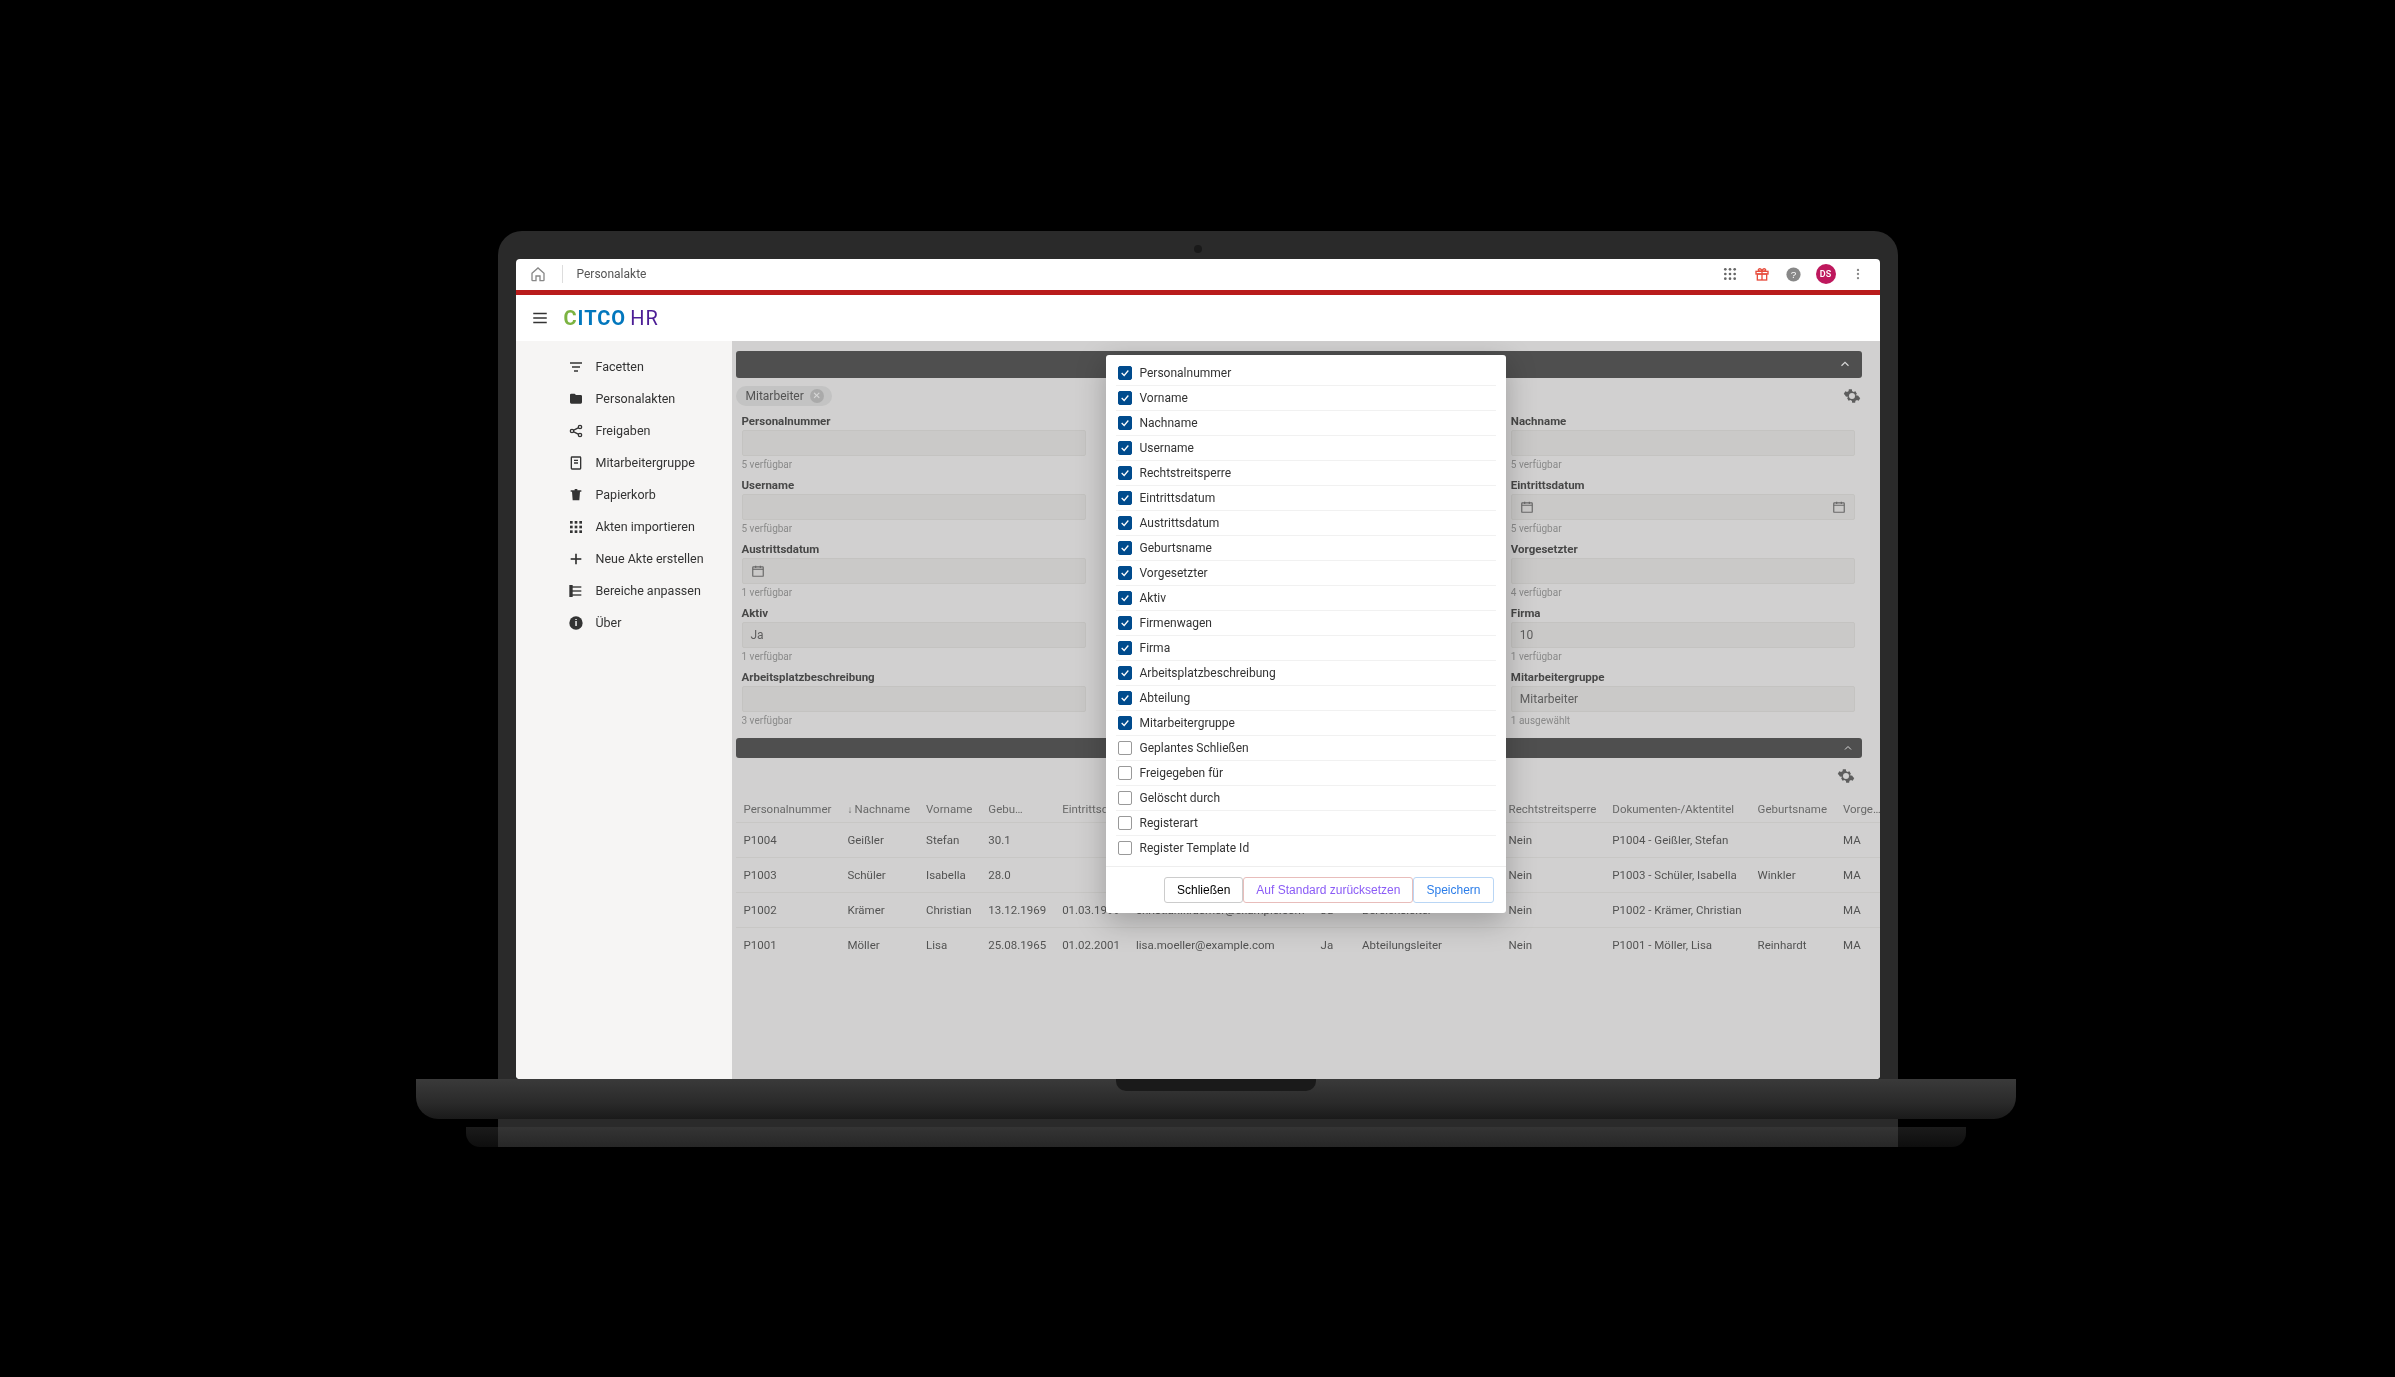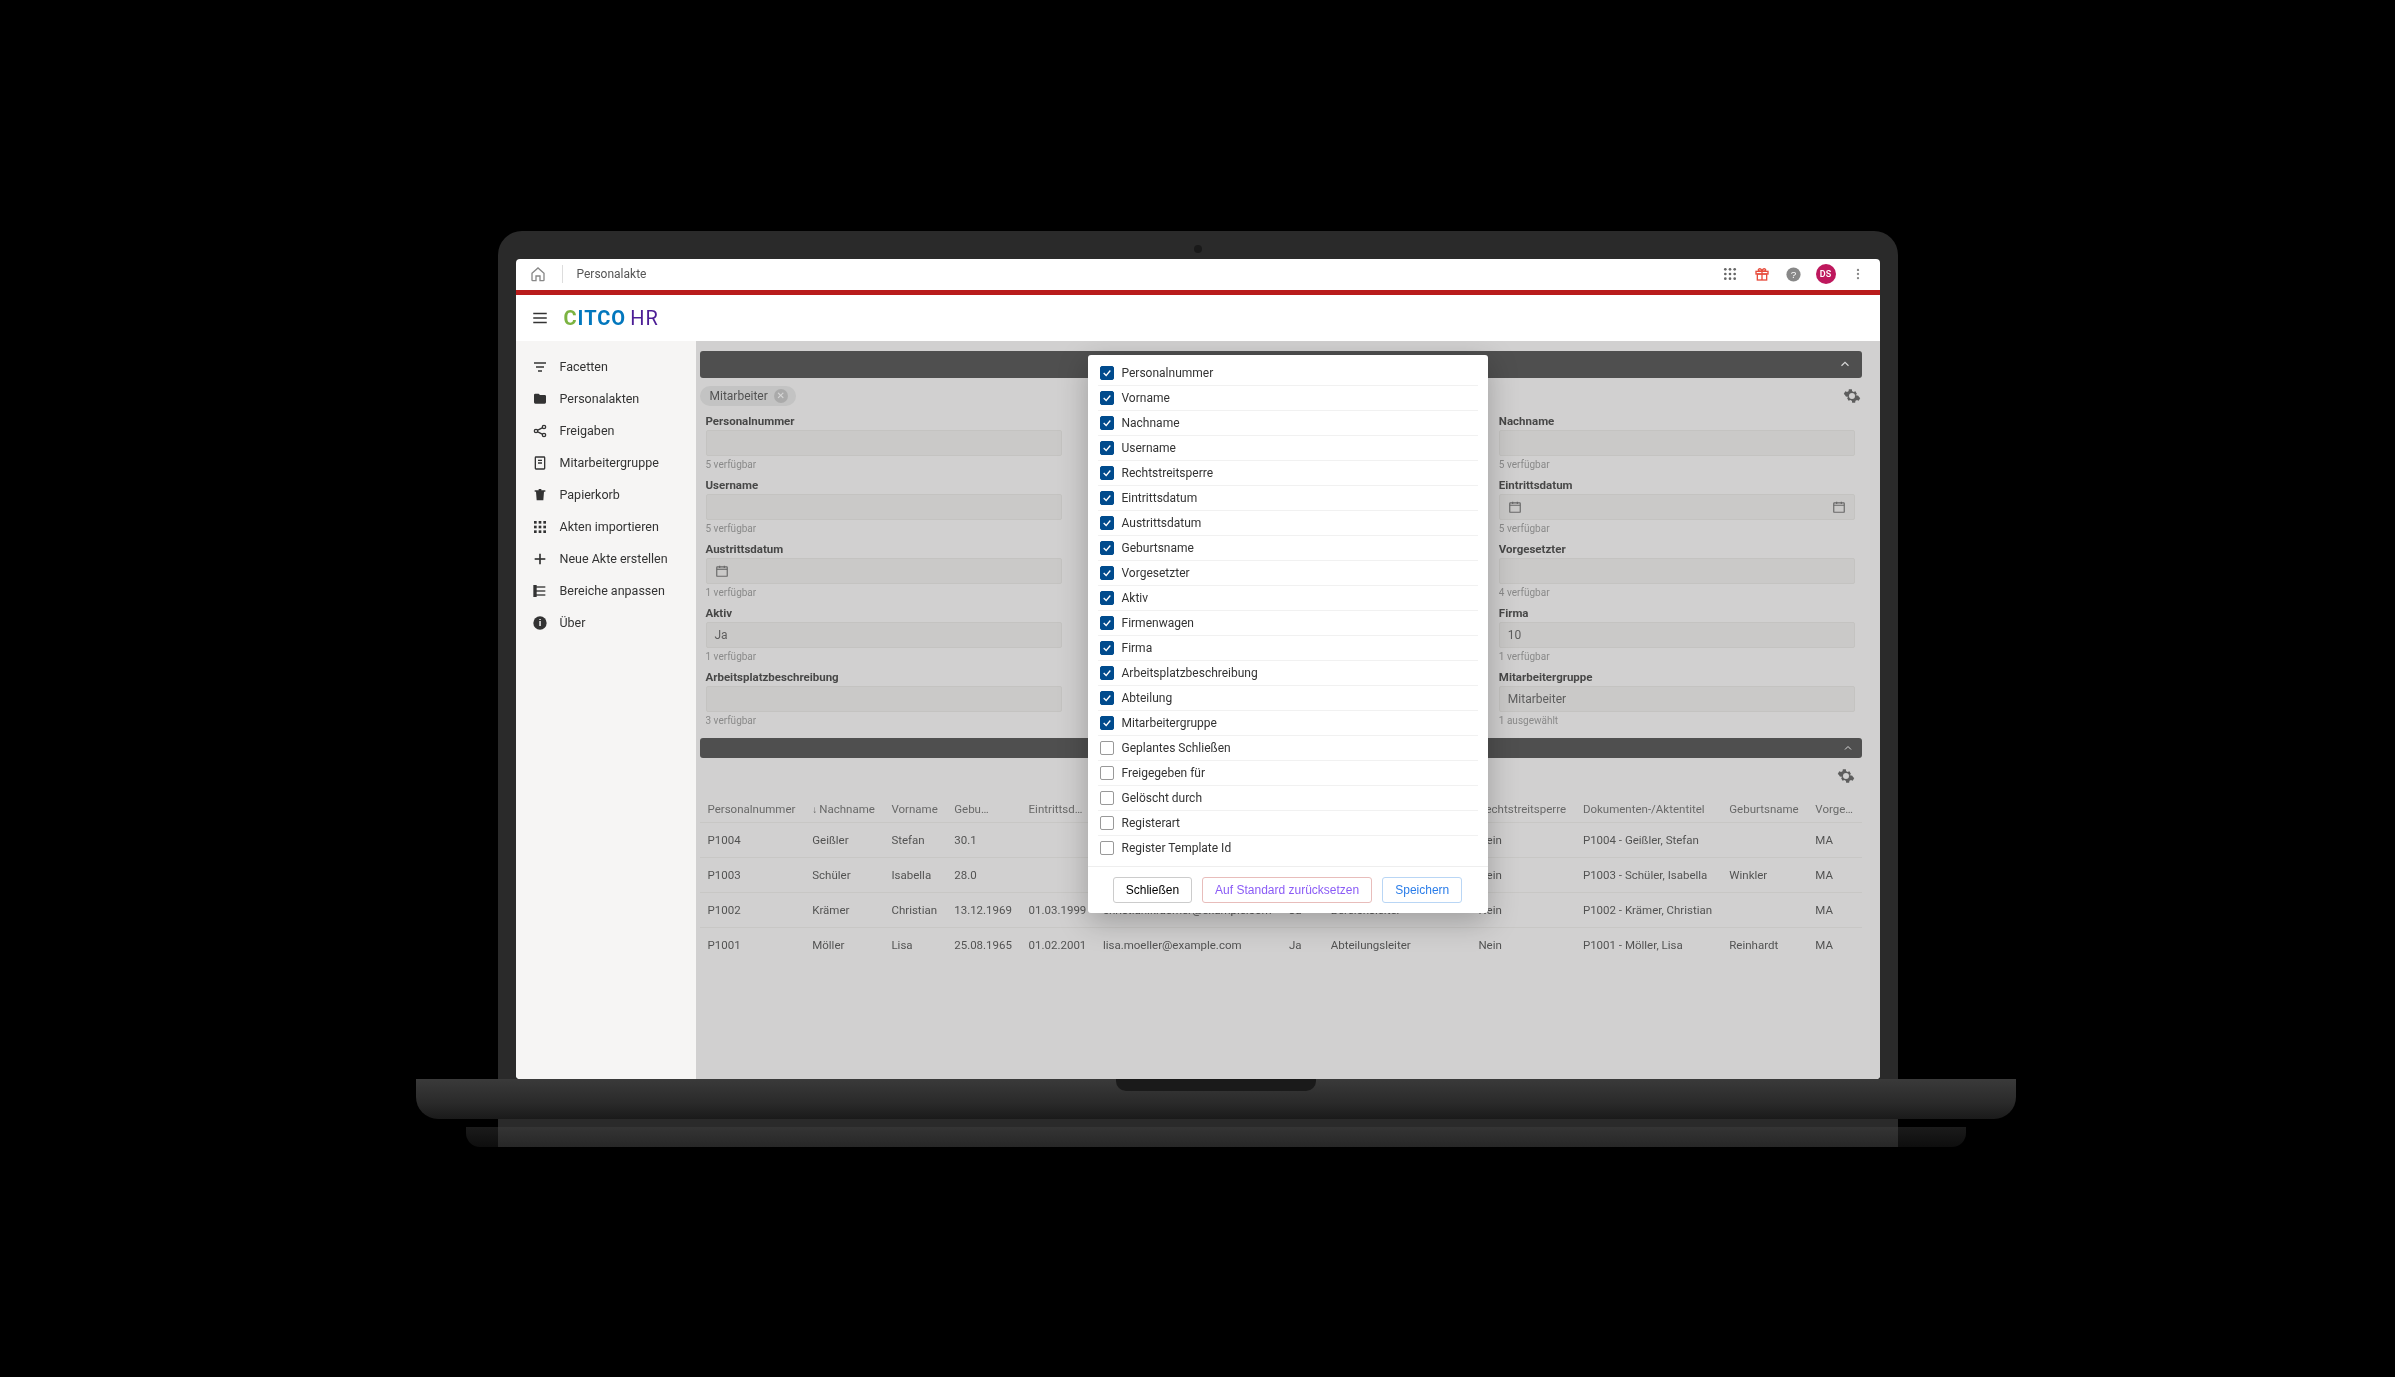--- a/index.html
+++ b/index.html
@@ -88,20 +88,21 @@
 .logo { display:flex; align-items:center; font-weight:700; font-size:20px; letter-spacing:1px; }
 .logo .g1 { color:#7cb342; }
 .logo .g2 { color:#0277bd;text-align:right; }
 .logo .hr { color:#4c1d95; font-weight:400; margin-left:4px; }
 
 
 .body {
   display:flex;
   height: calc(100% - 82px);
   background:#f6f5f4;
+  padding-left:36px;
 }
 .sidebar {
   width: 180px;
   padding: 10px 0;
   font-size: 12.5px;
 }
 .side-item {
   display:flex; align-items:center; gap:12px;
   padding: 8px 16px;
   color:#333;
@@ -192,21 +193,21 @@
 .chk {
   width:14px; height:14px;
   border:1.5px solid #999;
   border-radius:2px;
   display:inline-flex; align-items:center; justify-content:center;
   flex-shrink:0;
 }
 .chk.checked { background:#004b8d; border-color:#004b8d; }
 .chk.checked svg { stroke:#fff; }
 .modal-actions {
-  display:flex; gap:10px; justify-content:center;
+  display:flex; justify-content:flex-end;
   padding:10px 12px; border-top:1px solid #eee;
 }
 .btn {
   font-size:12px; padding:5px 12px;
   background:#fff; border:1px solid #ccc; border-radius:3px;
   cursor:pointer;
 }
 .btn.danger { color:#8b5cf6; border-color:#e8bdbb; }
 .btn.primary { color:#2b7de9; border-color:#b9d6f5; }
 

